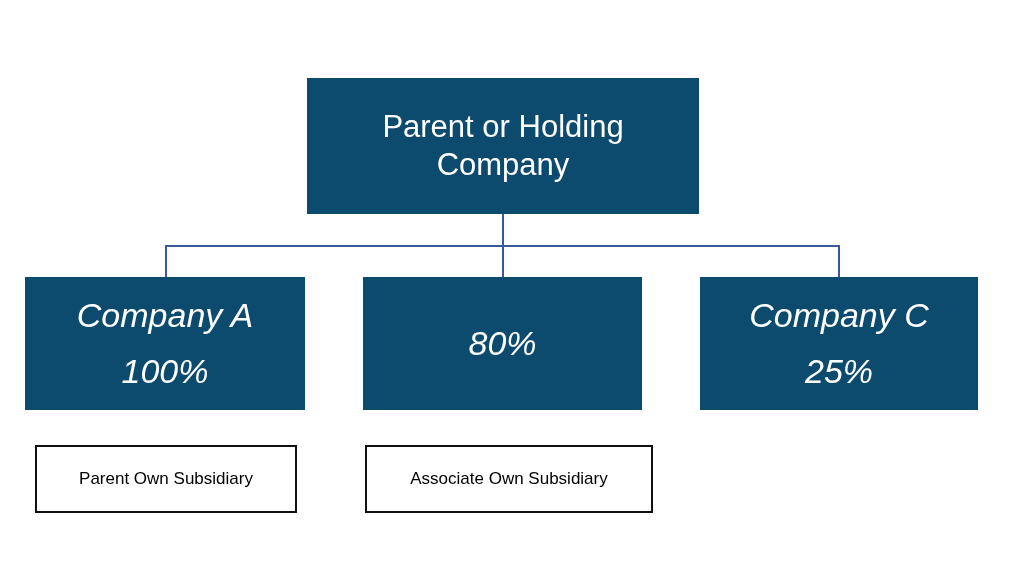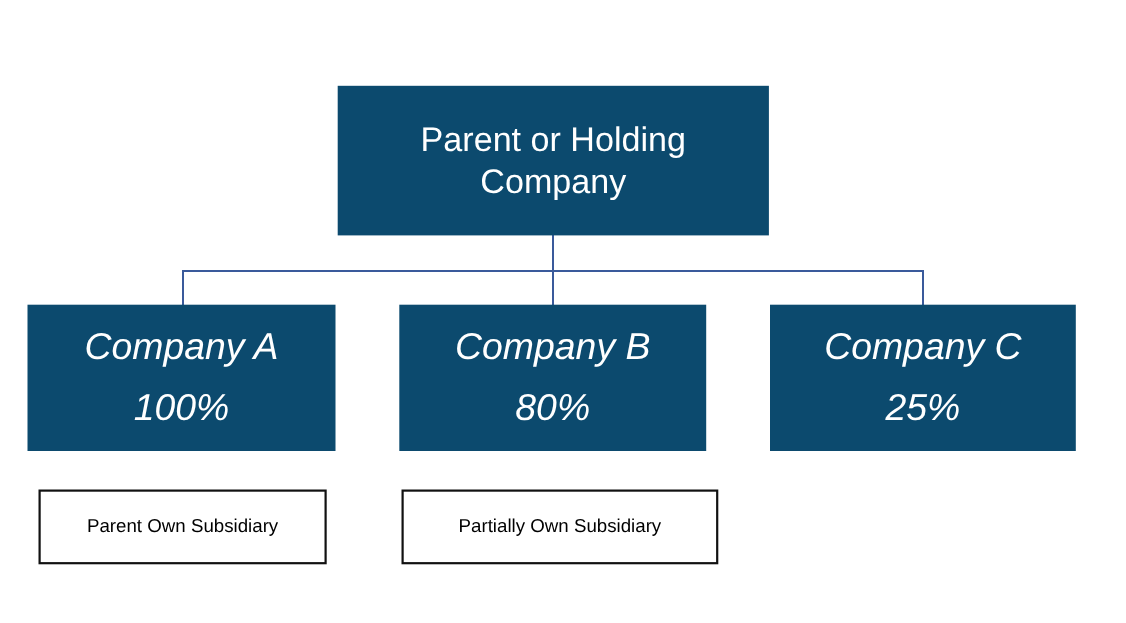--- a/index.html
+++ b/index.html
@@ -108,25 +108,24 @@
     <span class="line">Parent or Holding</span>
     <span class="line">Company</span>
   </div>
 
   <div class="node node-child" id="node-company-a">
     <span class="line line-name">Company A</span>
     <span class="line line-pct">100%</span>
   </div>
 
   <div class="node node-child" id="node-company-b">
-    <span class="line line-name">Company B</span>
     <span class="line line-pct">80%</span>
   </div>
 
   <div class="node node-child" id="node-company-c">
     <span class="line line-name">Company C</span>
     <span class="line line-pct">25%</span>
   </div>
 
   <div class="caption" id="caption-a">Parent Own Subsidiary</div>
-  <div class="caption" id="caption-b">Partially Own Subsidiary</div>
+  <div class="caption" id="caption-b">Associate Own Subsidiary</div>
 
 </div>
 
 </body></html>

